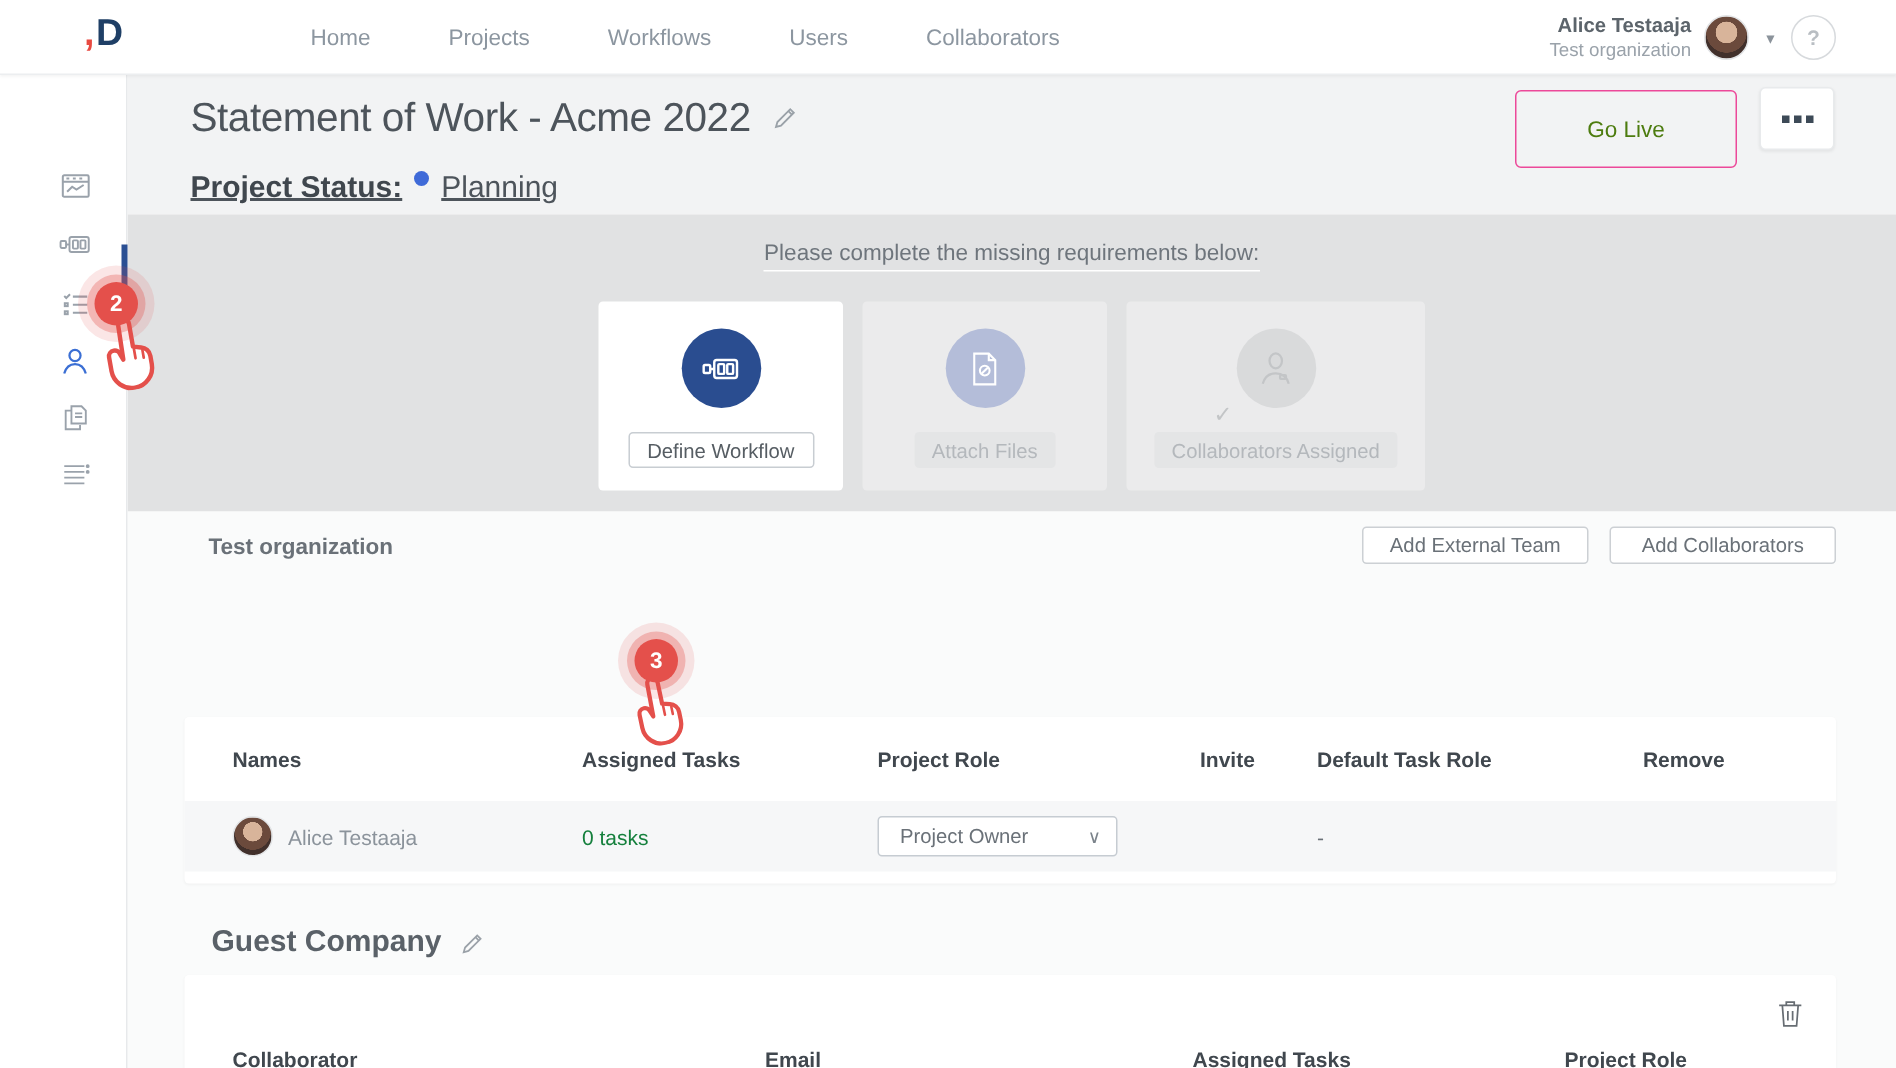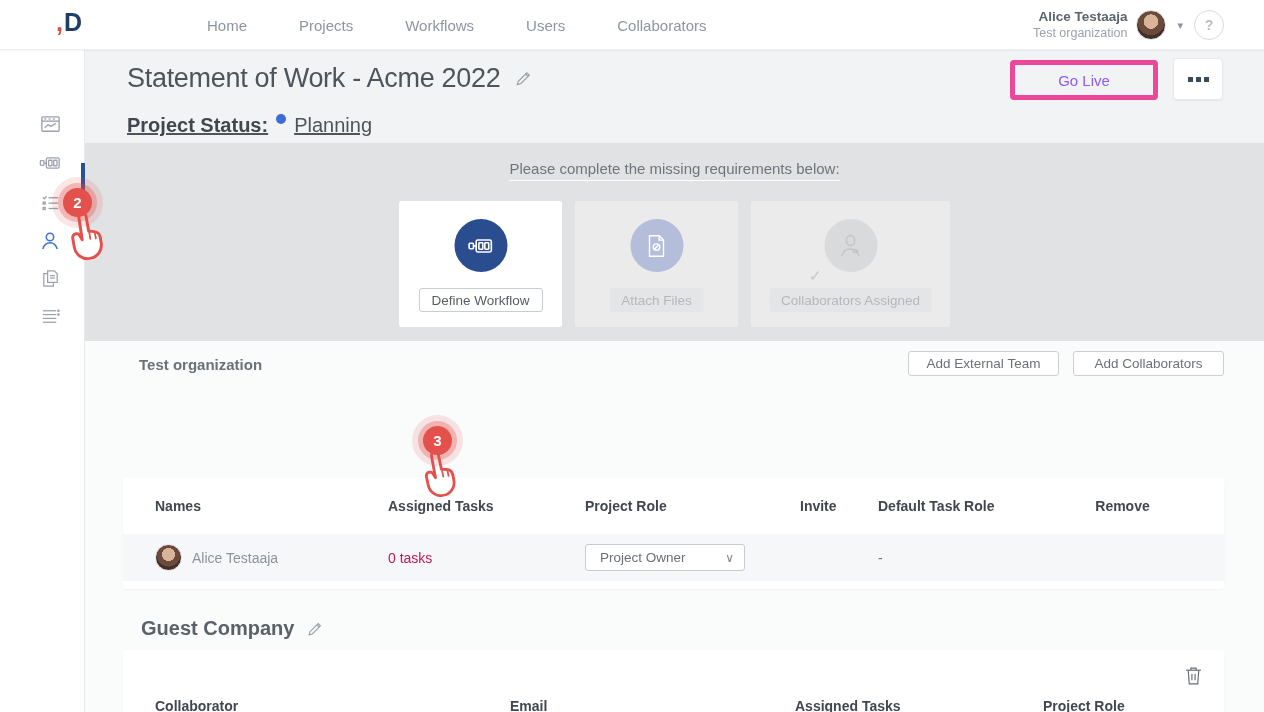--- a/index.html
+++ b/index.html
@@ -53,23 +53,23 @@
   .sec-content { position:absolute; left:85px; top:341px; width:1179px; height:371px; background:#fafbfb; }
 
   
   .page-title-row { position:absolute; left:42px; top:13px; display:flex; align-items:center; gap:14px; }
   .page-title { font-size:27px; color:#4d545b; letter-spacing:-0.3px; }
   .status-row { position:absolute; left:42px; top:64px; display:flex; align-items:flex-start; gap:8px; font-size:20px;text-decoration:underline; }
   .status-label { font-weight:bold; color:#40474e; }
   .status-dot { width:10px; height:10px; border-radius:50%; background:#3f6ad8; }
   .status-value { color:#4d545b; }
   .btn-golive {
-    position:absolute; left:925px; top:10px; width:148px; height:40px;
-    border:5px solid #ec4899; border-radius:4px; background:transparent;
-    color:#8b5cf6; font-size:15px; font-family:inherit; cursor:pointer;
+    position:absolute; left:925px; top:10px; width:148px; height:52px;
+    border:1px solid #ec4899; border-radius:4px; background:transparent;
+    color:#4d7c0f; font-size:15px; font-family:inherit; cursor:pointer;
   }
   .btn-more {
     position:absolute; left:1088px; top:8px; width:50px; height:42px;
     background:#fff; border:1px solid #e8eaec; border-radius:4px;
     box-shadow:0 1px 2px rgba(0,0,0,.06); cursor:pointer;
     display:flex; align-items:center; justify-content:center; gap:3px;
   }
   .btn-more i { width:5px; height:5px; background:#3d4a57; display:block; }
 
   
@@ -117,21 +117,21 @@
   .table-card { position:absolute; left:38px; top:137px; width:1101px; padding-bottom:8px; }
   .tgrid { display:grid; grid-template-columns:233px 197px 215px 78px 175px 1fr;
     align-items:center; padding:0 32px; }
   .thead { height:56px; font-size:14px; font-weight:bold; color:#40474e; }
   .thead .center { text-align:center; }
   .trow { height:47px; background:#f6f7f8; font-size:14px; color:#8b939b; }
   .namecell { display:flex; align-items:center; gap:10px; }
   .avatar-sm { width:27px; height:27px; border-radius:50%;
     background:radial-gradient(circle at 50% 38%, #d8b49a 0 32%, #6b4a3c 33% 60%, #41302b 61% 100%);
     border:1px solid #e2e4e6; }
-  .tasks-link { color:#be185d; cursor:pointer; }
+  .tasks-link { color:#15803d; cursor:pointer; }
   .role-select { width:160px; height:27px; border:1px solid #c6ccd2; border-radius:3px;
     background:#fff; display:flex; align-items:center; justify-content:space-between;
     padding:0 10px 0 14px; font-size:13.5px; color:#6a7178; cursor:pointer; }
   .role-select .chev { color:#7b838b; font-size:12px; }
   .dash-cell { color:#6a7178; }
 
   .guest-heading-row { position:absolute; left:56px; top:276px; display:flex; align-items:center; gap:12px; }
   .guest-heading { font-size:20px; font-weight:bold; color:#5a6168; }
   .guest-card { position:absolute; left:38px; top:309px; width:1101px; height:120px; }
   .trash-btn { position:absolute; right:22px; top:16px; cursor:pointer; }

